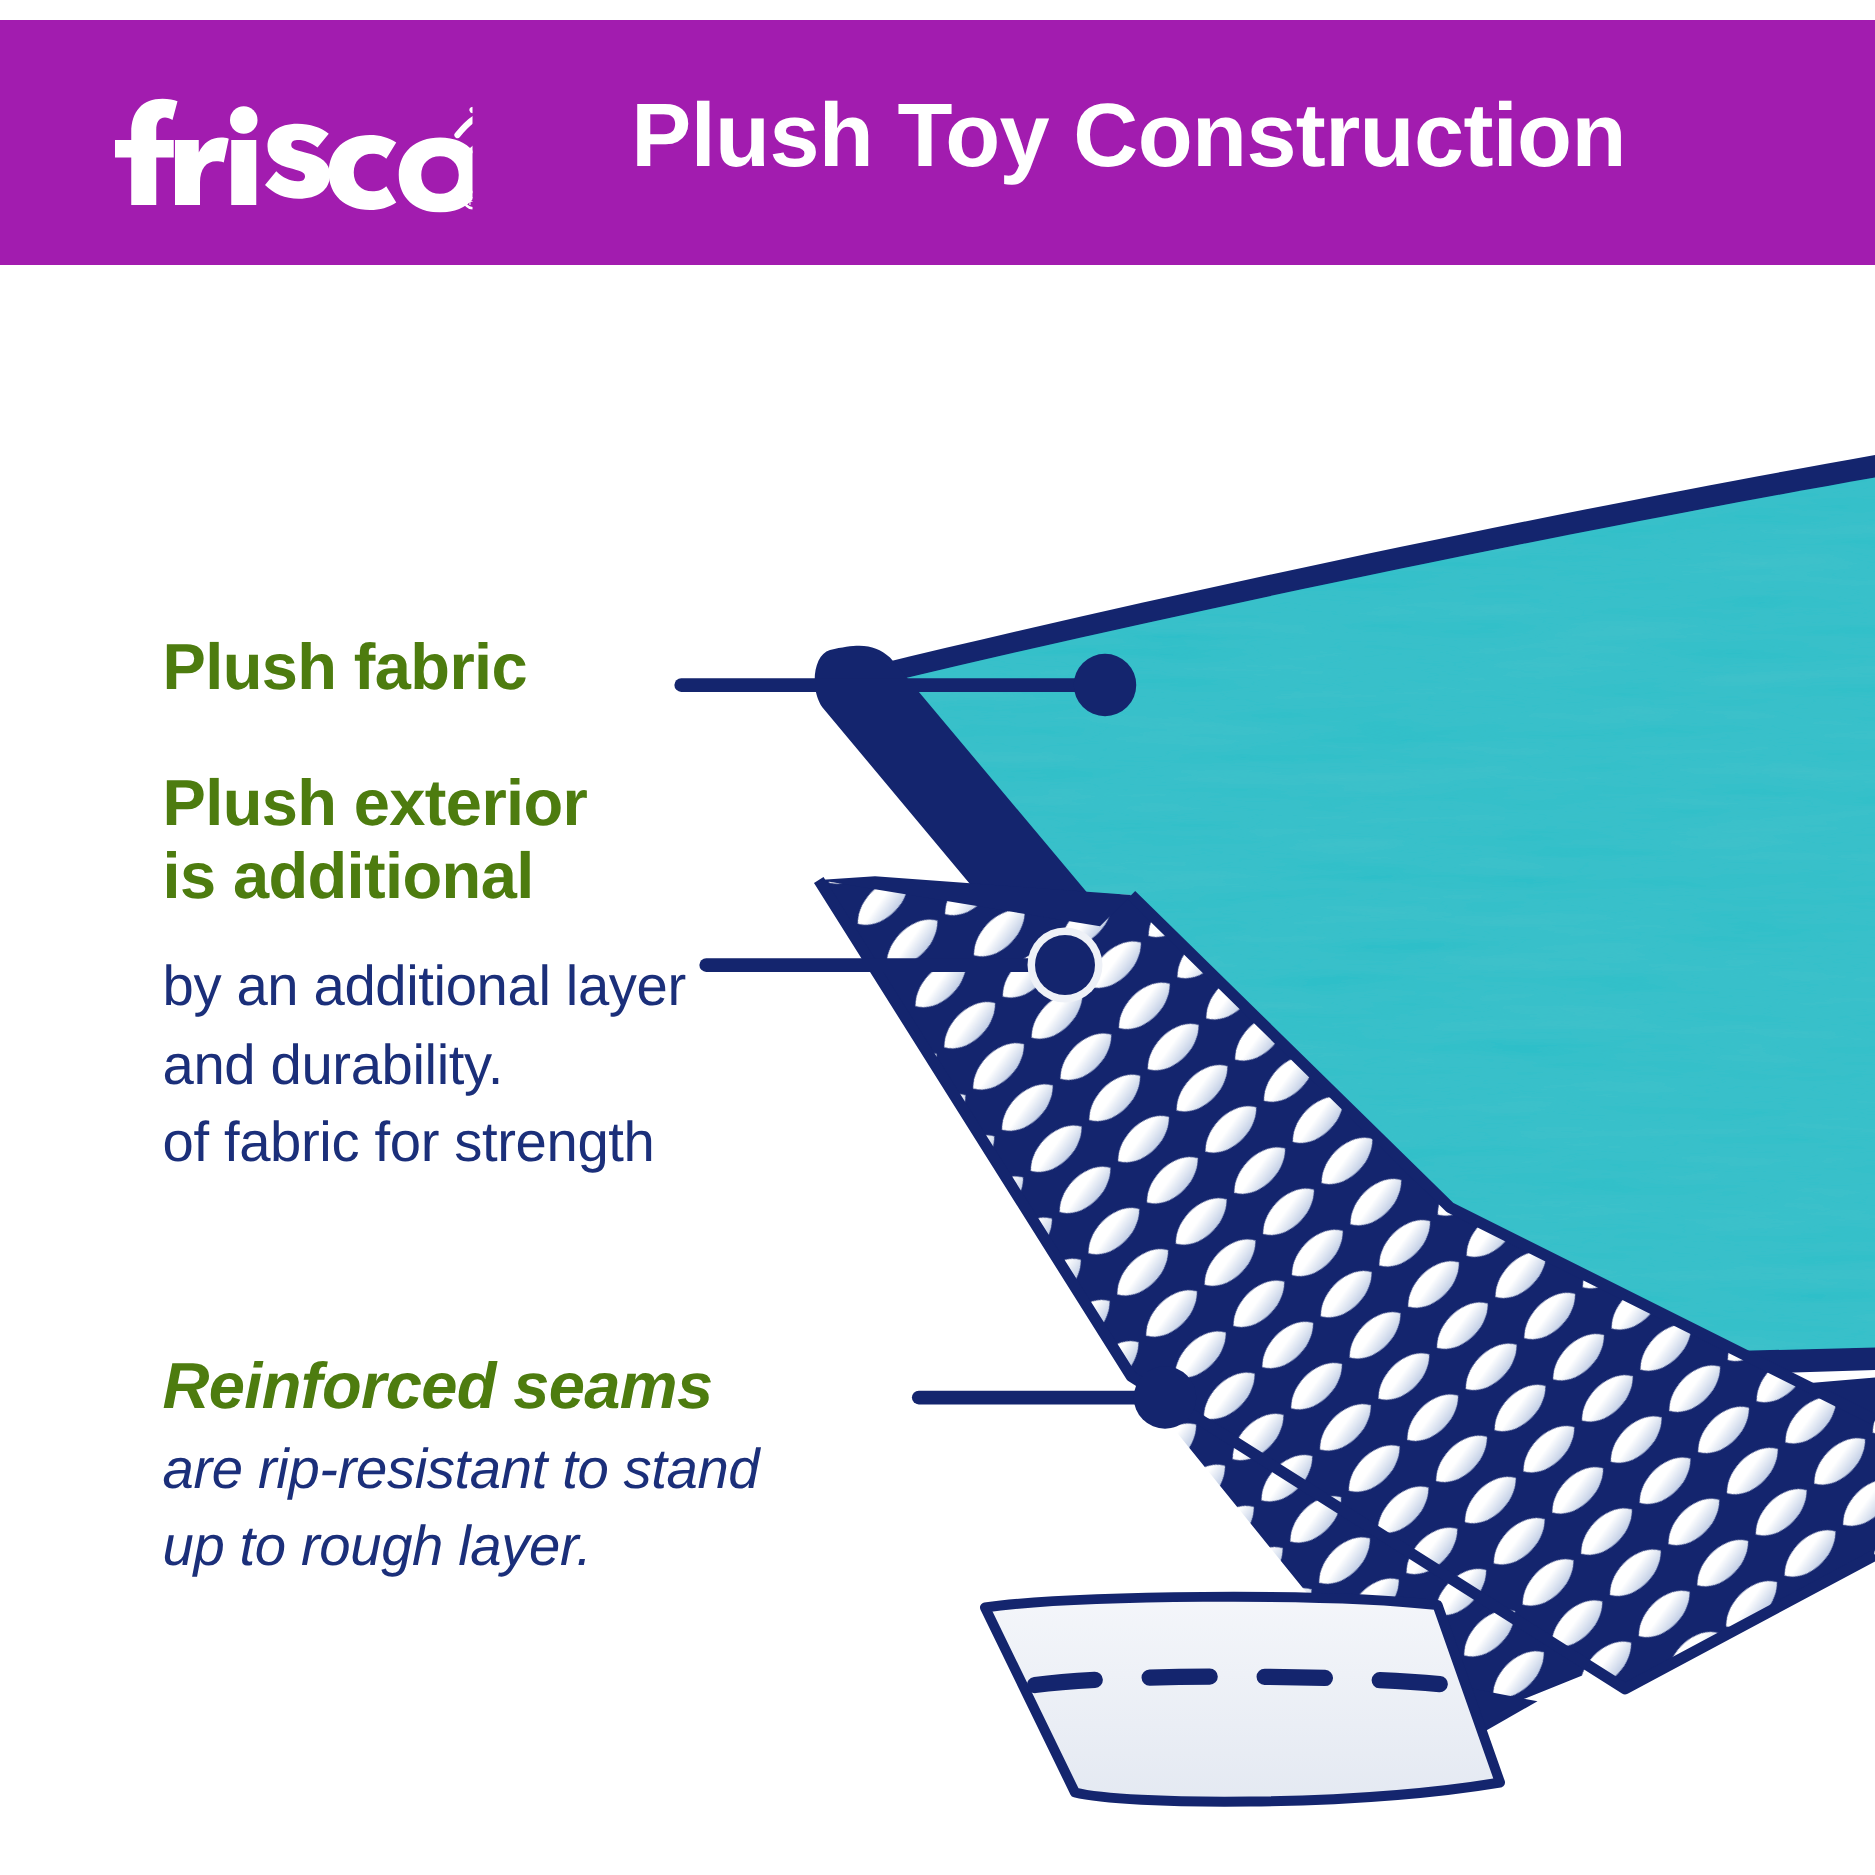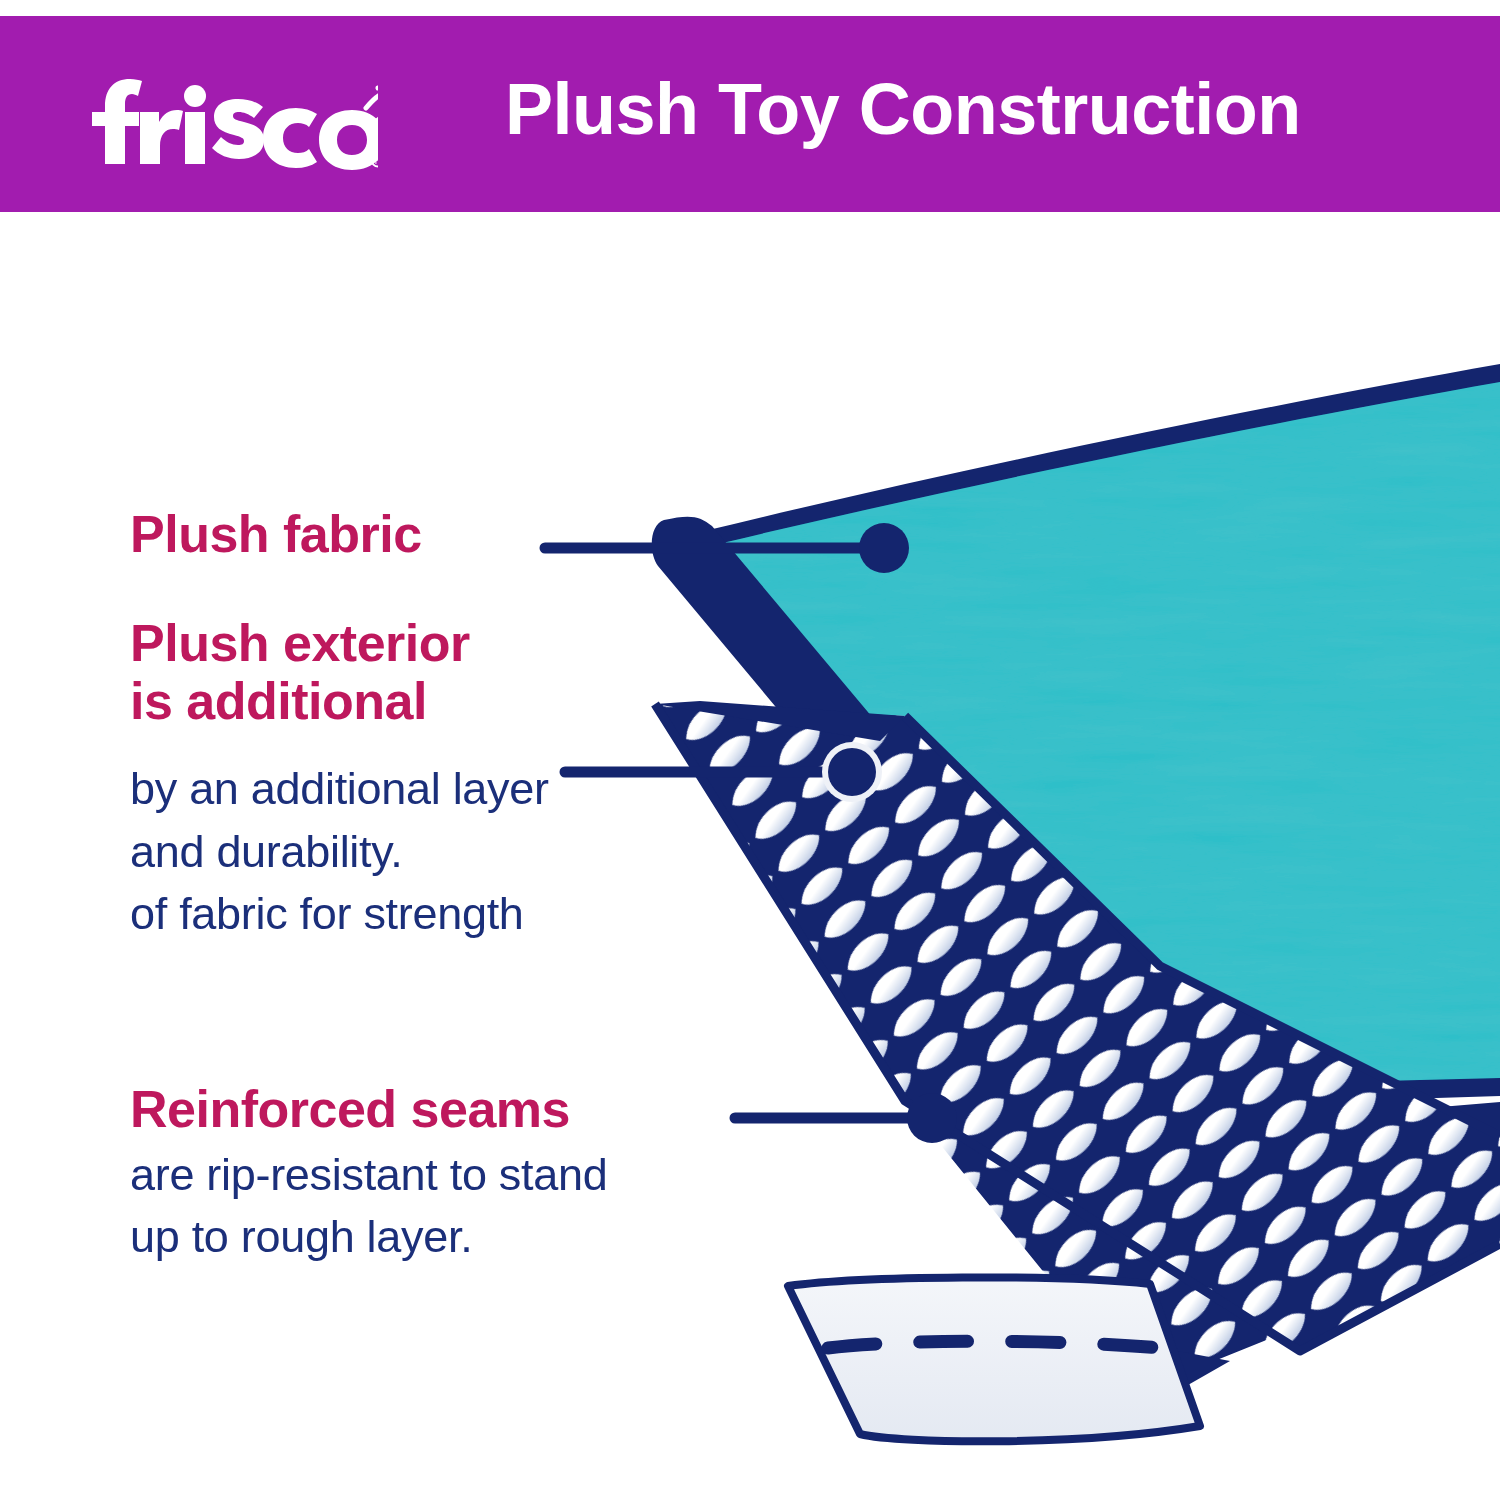--- a/index.html
+++ b/index.html
@@ -51,41 +51,41 @@
     position:absolute;
     left:0; top:196px;
     width:1500px; height:1304px;
   }
   #illustration svg { display:block; width:100%; height:100%; }
 
   
   .callout { position:absolute; }
 
   .callout-head {
-    color:#be185d;
+    color:#4d7c0f;
     font-weight:bold;
     font-size:52px;
     line-height:1.12;
     letter-spacing:-0.5px;
     white-space:nowrap;
     font-family:"Liberation Sans", sans-serif;
   }
   .callout-body {
     color:#1b2f7a;
     font-weight:normal;
     font-size:45px;
     line-height:1.38;
     letter-spacing:-0.3px;
     font-family:"Liberation Sans", sans-serif;
   }
   .callout-body div { white-space:nowrap; }
 
   #callout-1 { left:130px; top:505px; }
   #callout-2 { left:130px; top:614px; }
-  #callout-3 { left:130px; top:1080px; }
+  #callout-3 { left:130px; top:1080px;font-style:italic; }
 
   #callout-2 .callout-body { margin-top:28px; }
   #callout-3 .callout-body { margin-top:6px; }
 </style>
 </head>
 <body>
 
 <div id="page">
 
   <div id="header">

